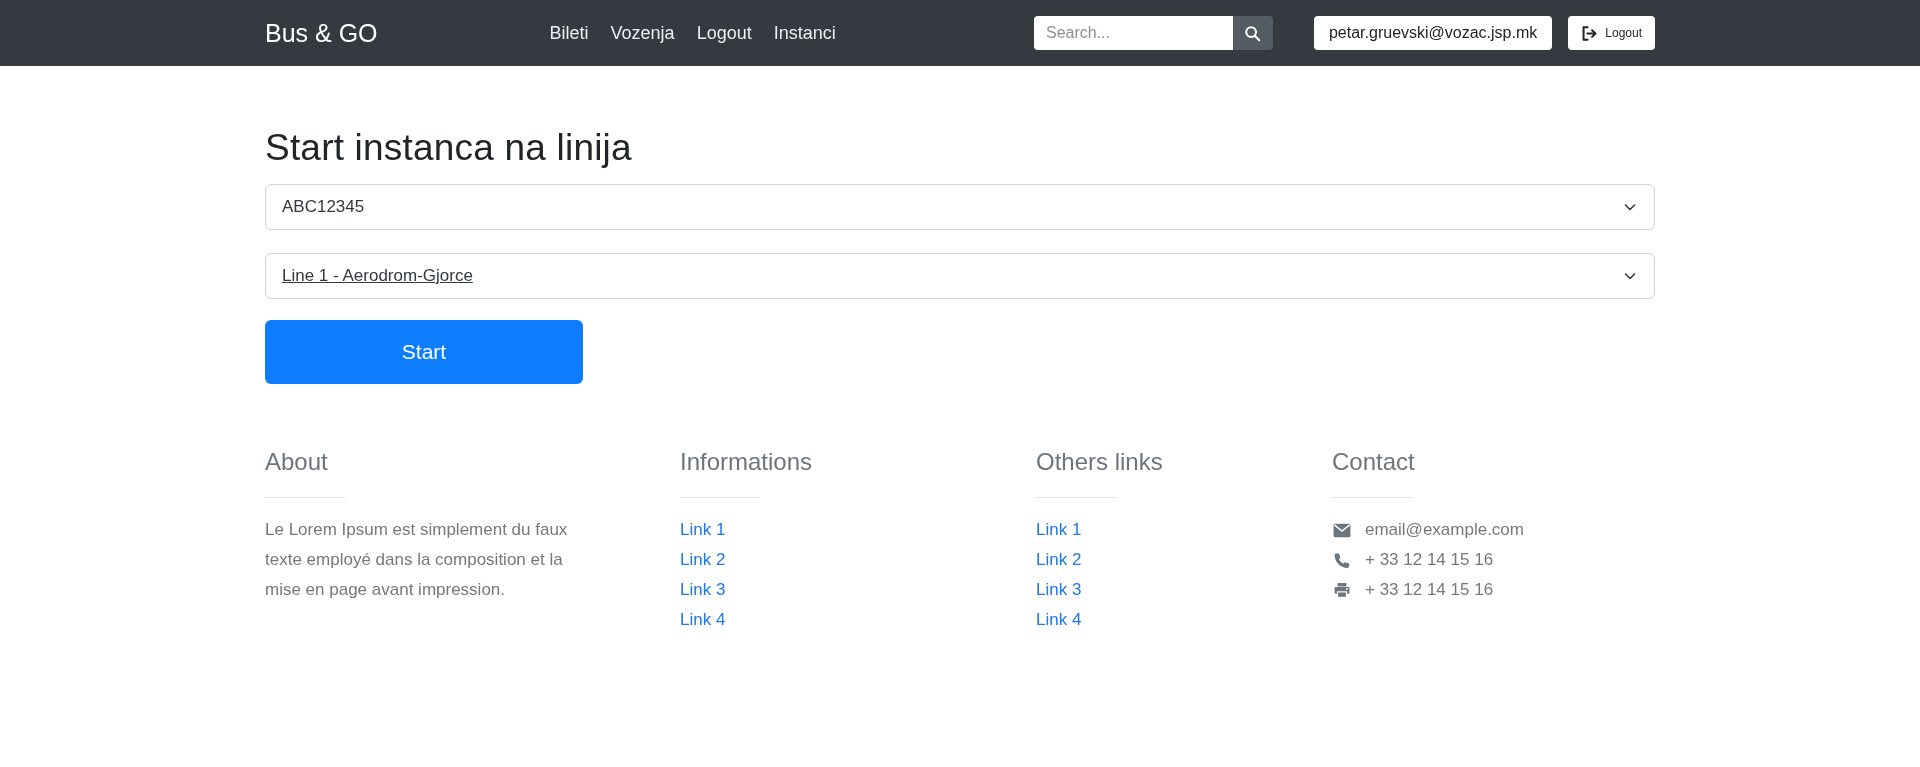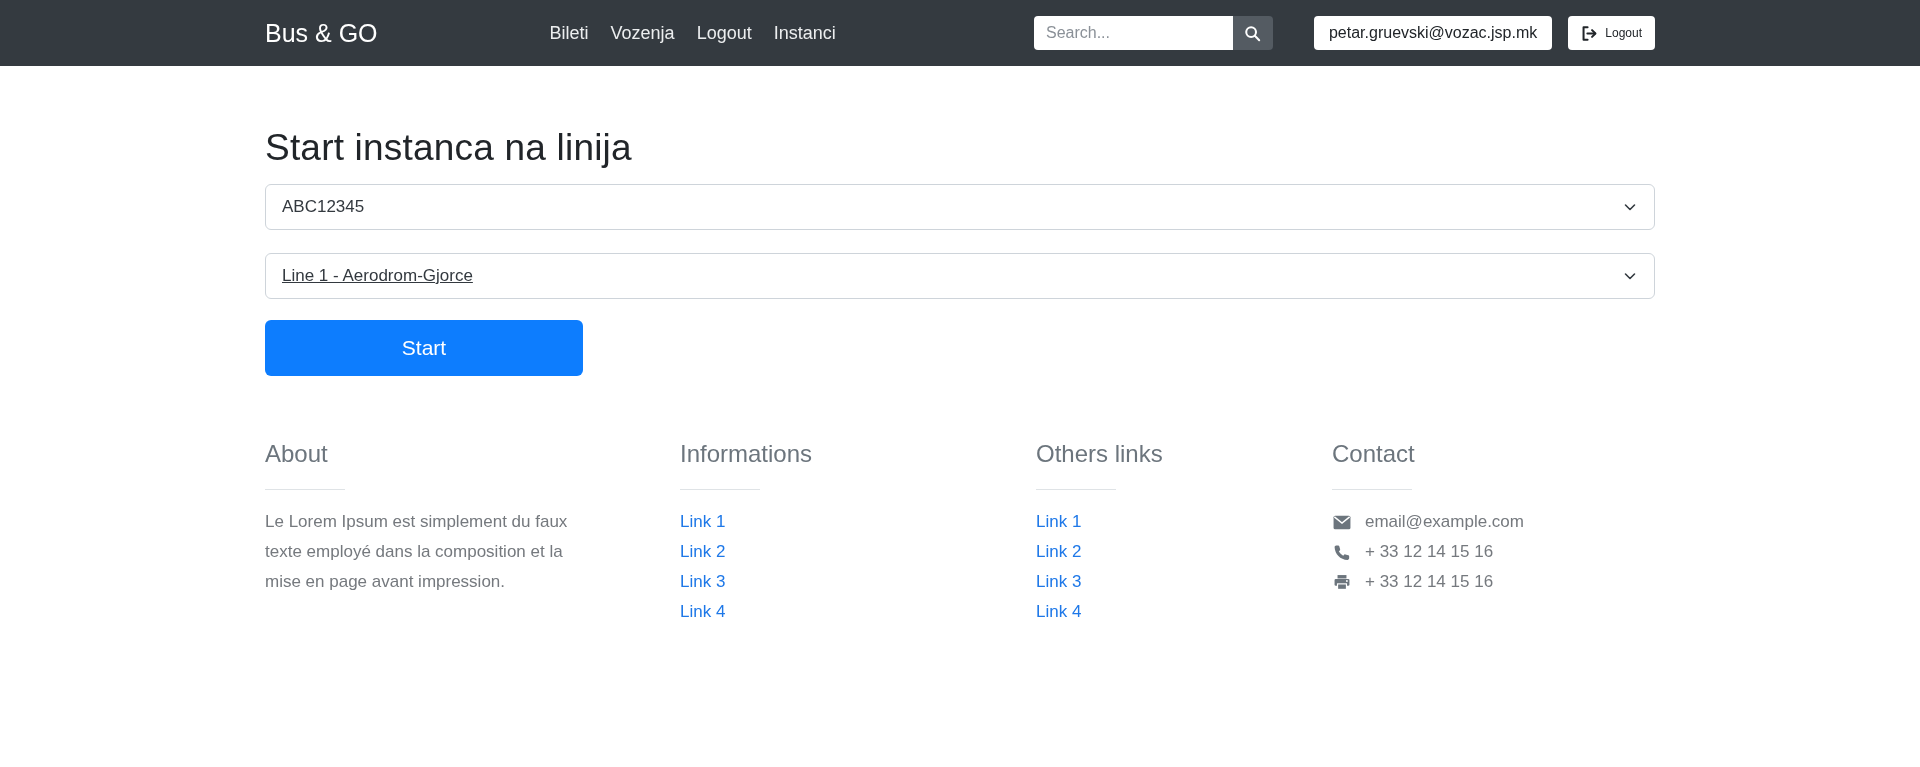--- a/index.html
+++ b/index.html
@@ -46,21 +46,21 @@
   main.container { padding-top: 61px; }
   .page-title { font-size: 37px; font-weight: 400; color: #212529; margin-bottom: 15px; letter-spacing: 0.2px; }
   .select {
     width: 100%; height: 46px; border: 1px solid #ced4da; border-radius: 6px;
     display: flex; align-items: center; justify-content: space-between;
     padding: 0 16px; font-size: 17px; color: #33393f; cursor: pointer;
     background: #ffffff; margin-bottom: 23px; gap: 20px;
   }
   .select:last-of-type { margin-bottom: 21px; text-decoration: underline; }
   .start-btn {
-    width: 318px; height: 56px; background: #0d7dfe; color: #ffffff;
+    width: 318px; height: 64px; background: #0d7dfe; color: #ffffff;
     border: none; border-radius: 6px; font-size: 21px; font-family: inherit;
     cursor: pointer;
   }
 
   
   footer.container { padding-top: 64px; }
   .footer-grid { display: grid; grid-template-columns: 415px 356px 296px 323px; }
   .footer-col h3 { font-size: 24px; font-weight: 400; color: #6c757d; }
   .footer-col hr { width: 80px; border: 0; border-top: 1px solid #dfe3e6; margin: 21px 0 17px 0; }
   .footer-text { font-size: 17px; line-height: 30px; color: #75797e; width: 315px; }

